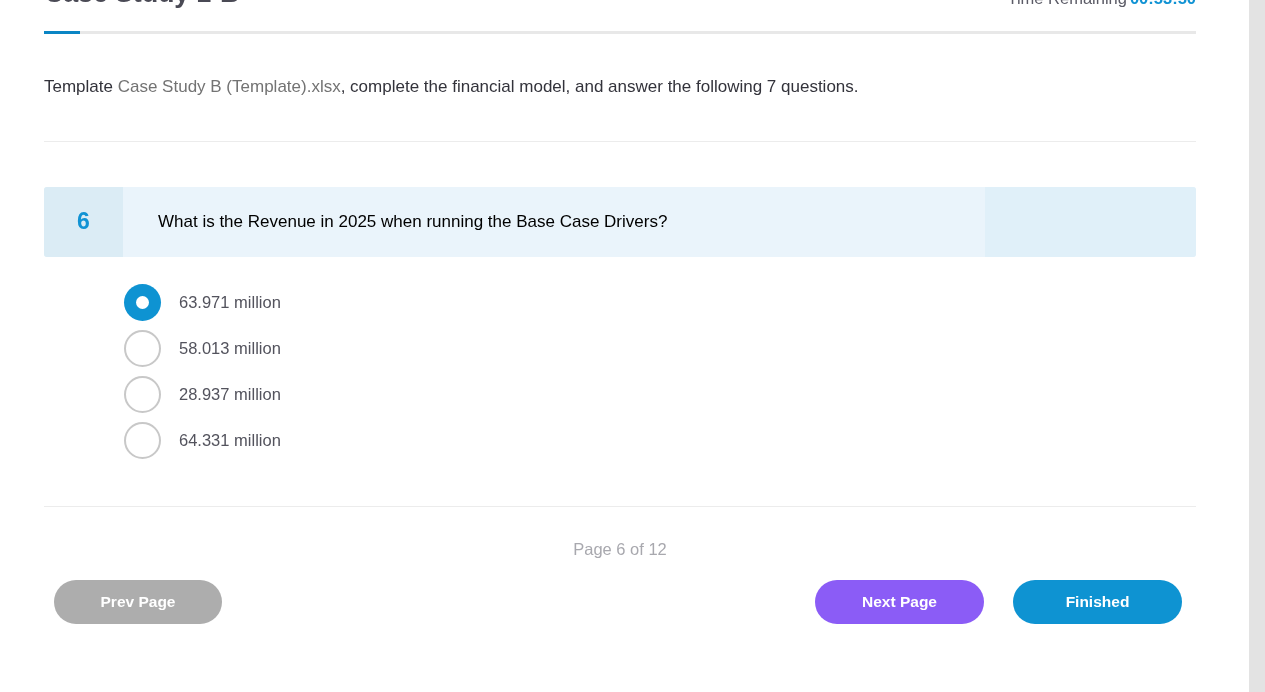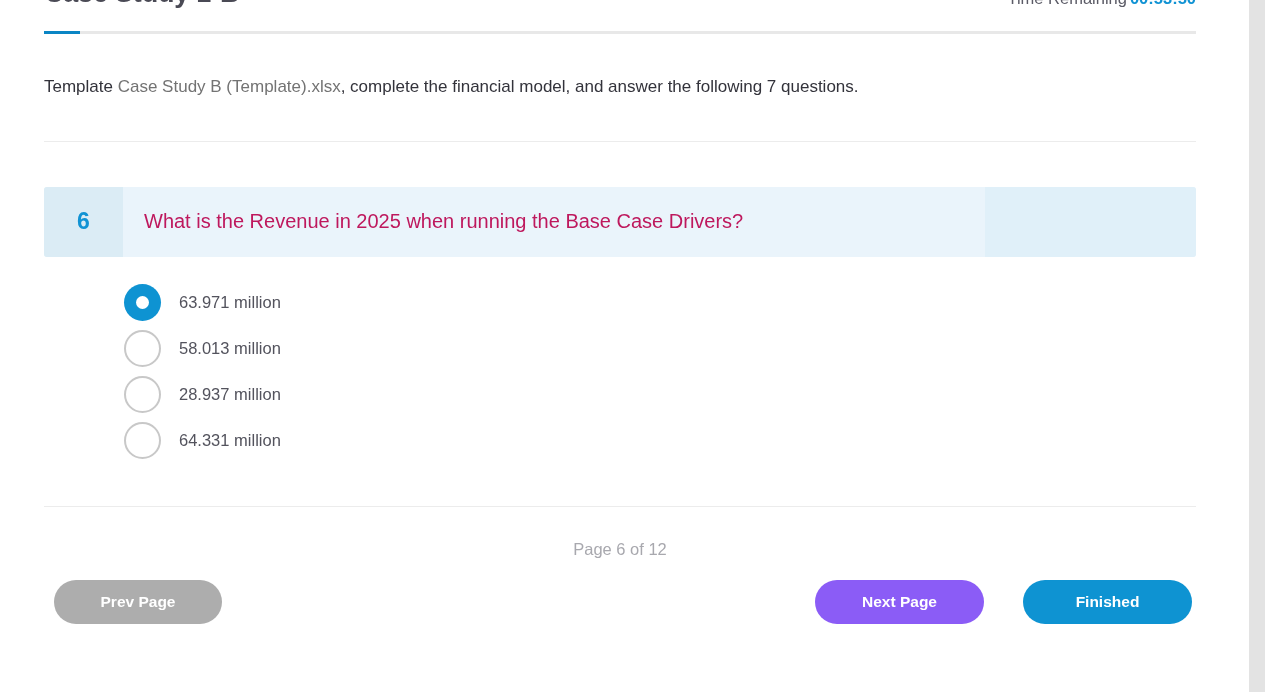--- a/index.html
+++ b/index.html
@@ -118,23 +118,23 @@
     align-items: center;
     justify-content: center;
     font-size: 23px;
     font-weight: 600;
     color: #1193d4;
   }
   .q-text {
     flex: 1 1 auto;
     display: flex;
     align-items: center;
-    padding-left: 21px;
-    font-size: 20px;
-    color: #be185d;
+    padding-left: 35px;
+    font-size: 17px;
+    color: #000000;
   }
   .q-tail {
     width: 211px;
     flex: 0 0 211px;
     background: #e0f0f9;
   }
 
   
   .options {
     margin-top: 23px;
@@ -212,21 +212,21 @@
     left: 10px;
     width: 168px;
     background: #adadad;
   }
   .btn-next {
     right: 212px;
     width: 169px;
     background: #8b5cf6;
   }
   .btn-finished {
-    right: 4px;
+    right: 14px;
     width: 169px;
     background: #0e93d2;
   }
 
   .bottom-pad { height: 40px; }
 
   
   .scrollbar {
     position: absolute;
     right: 0;

